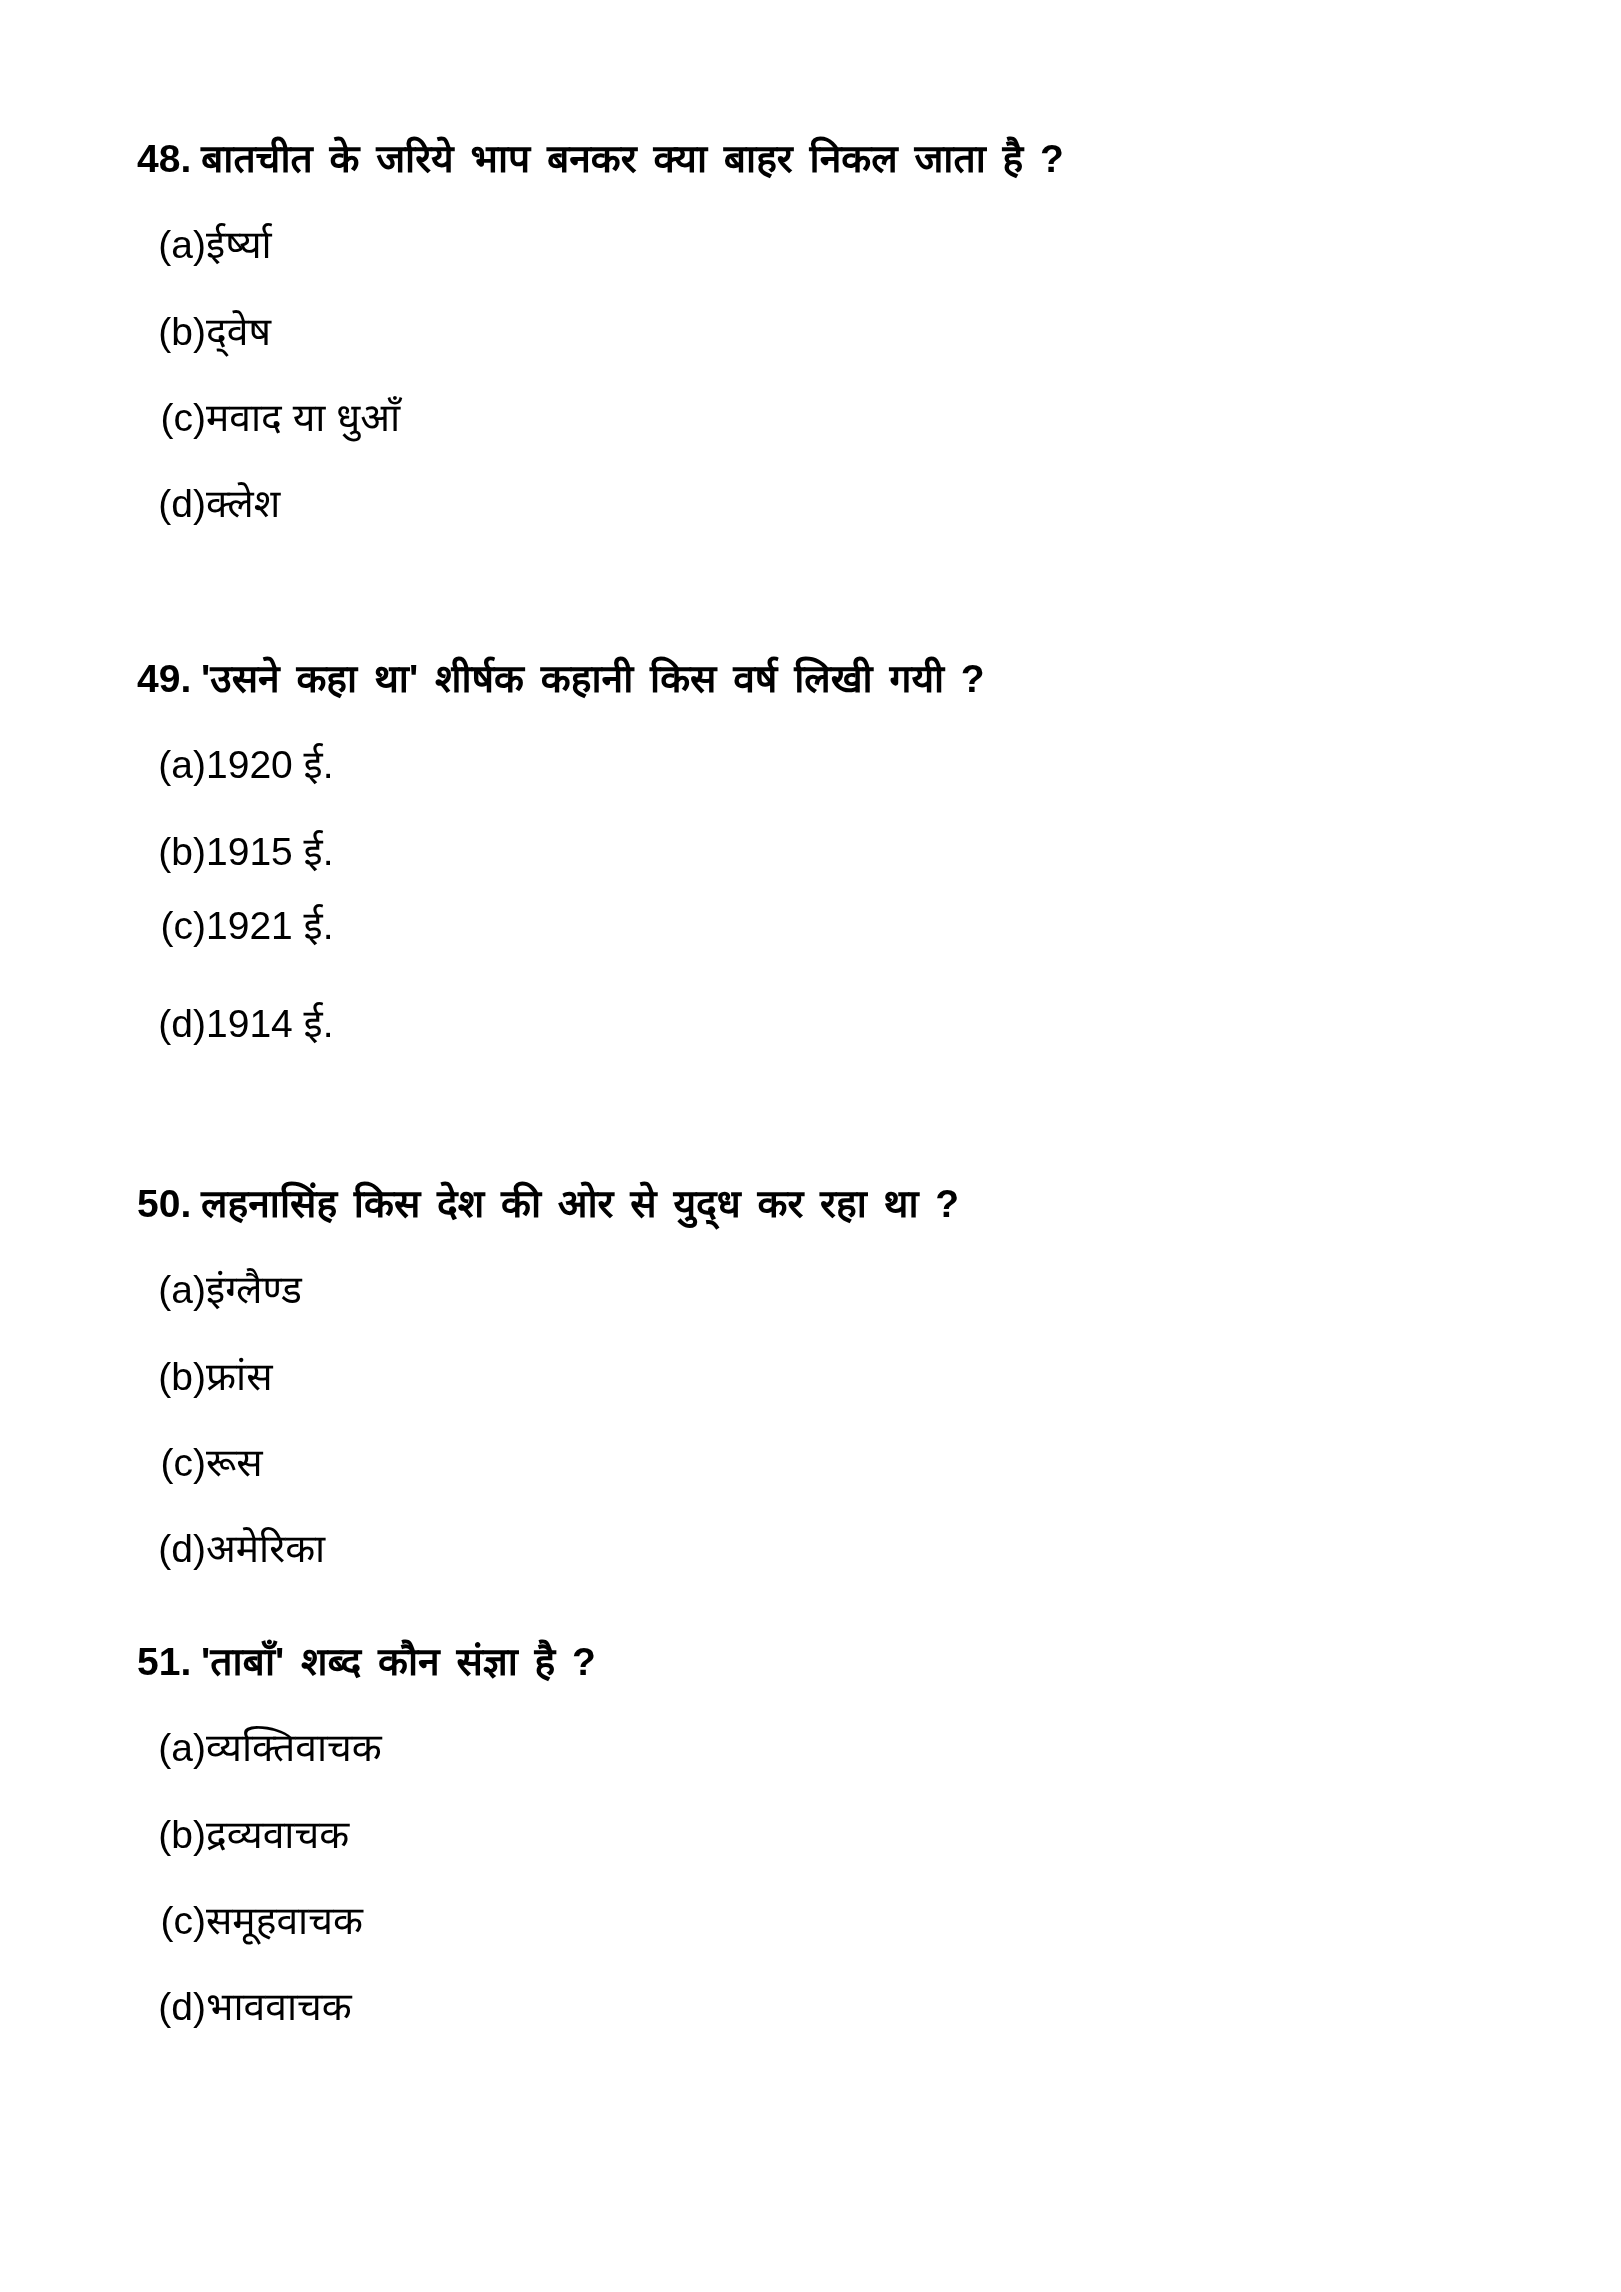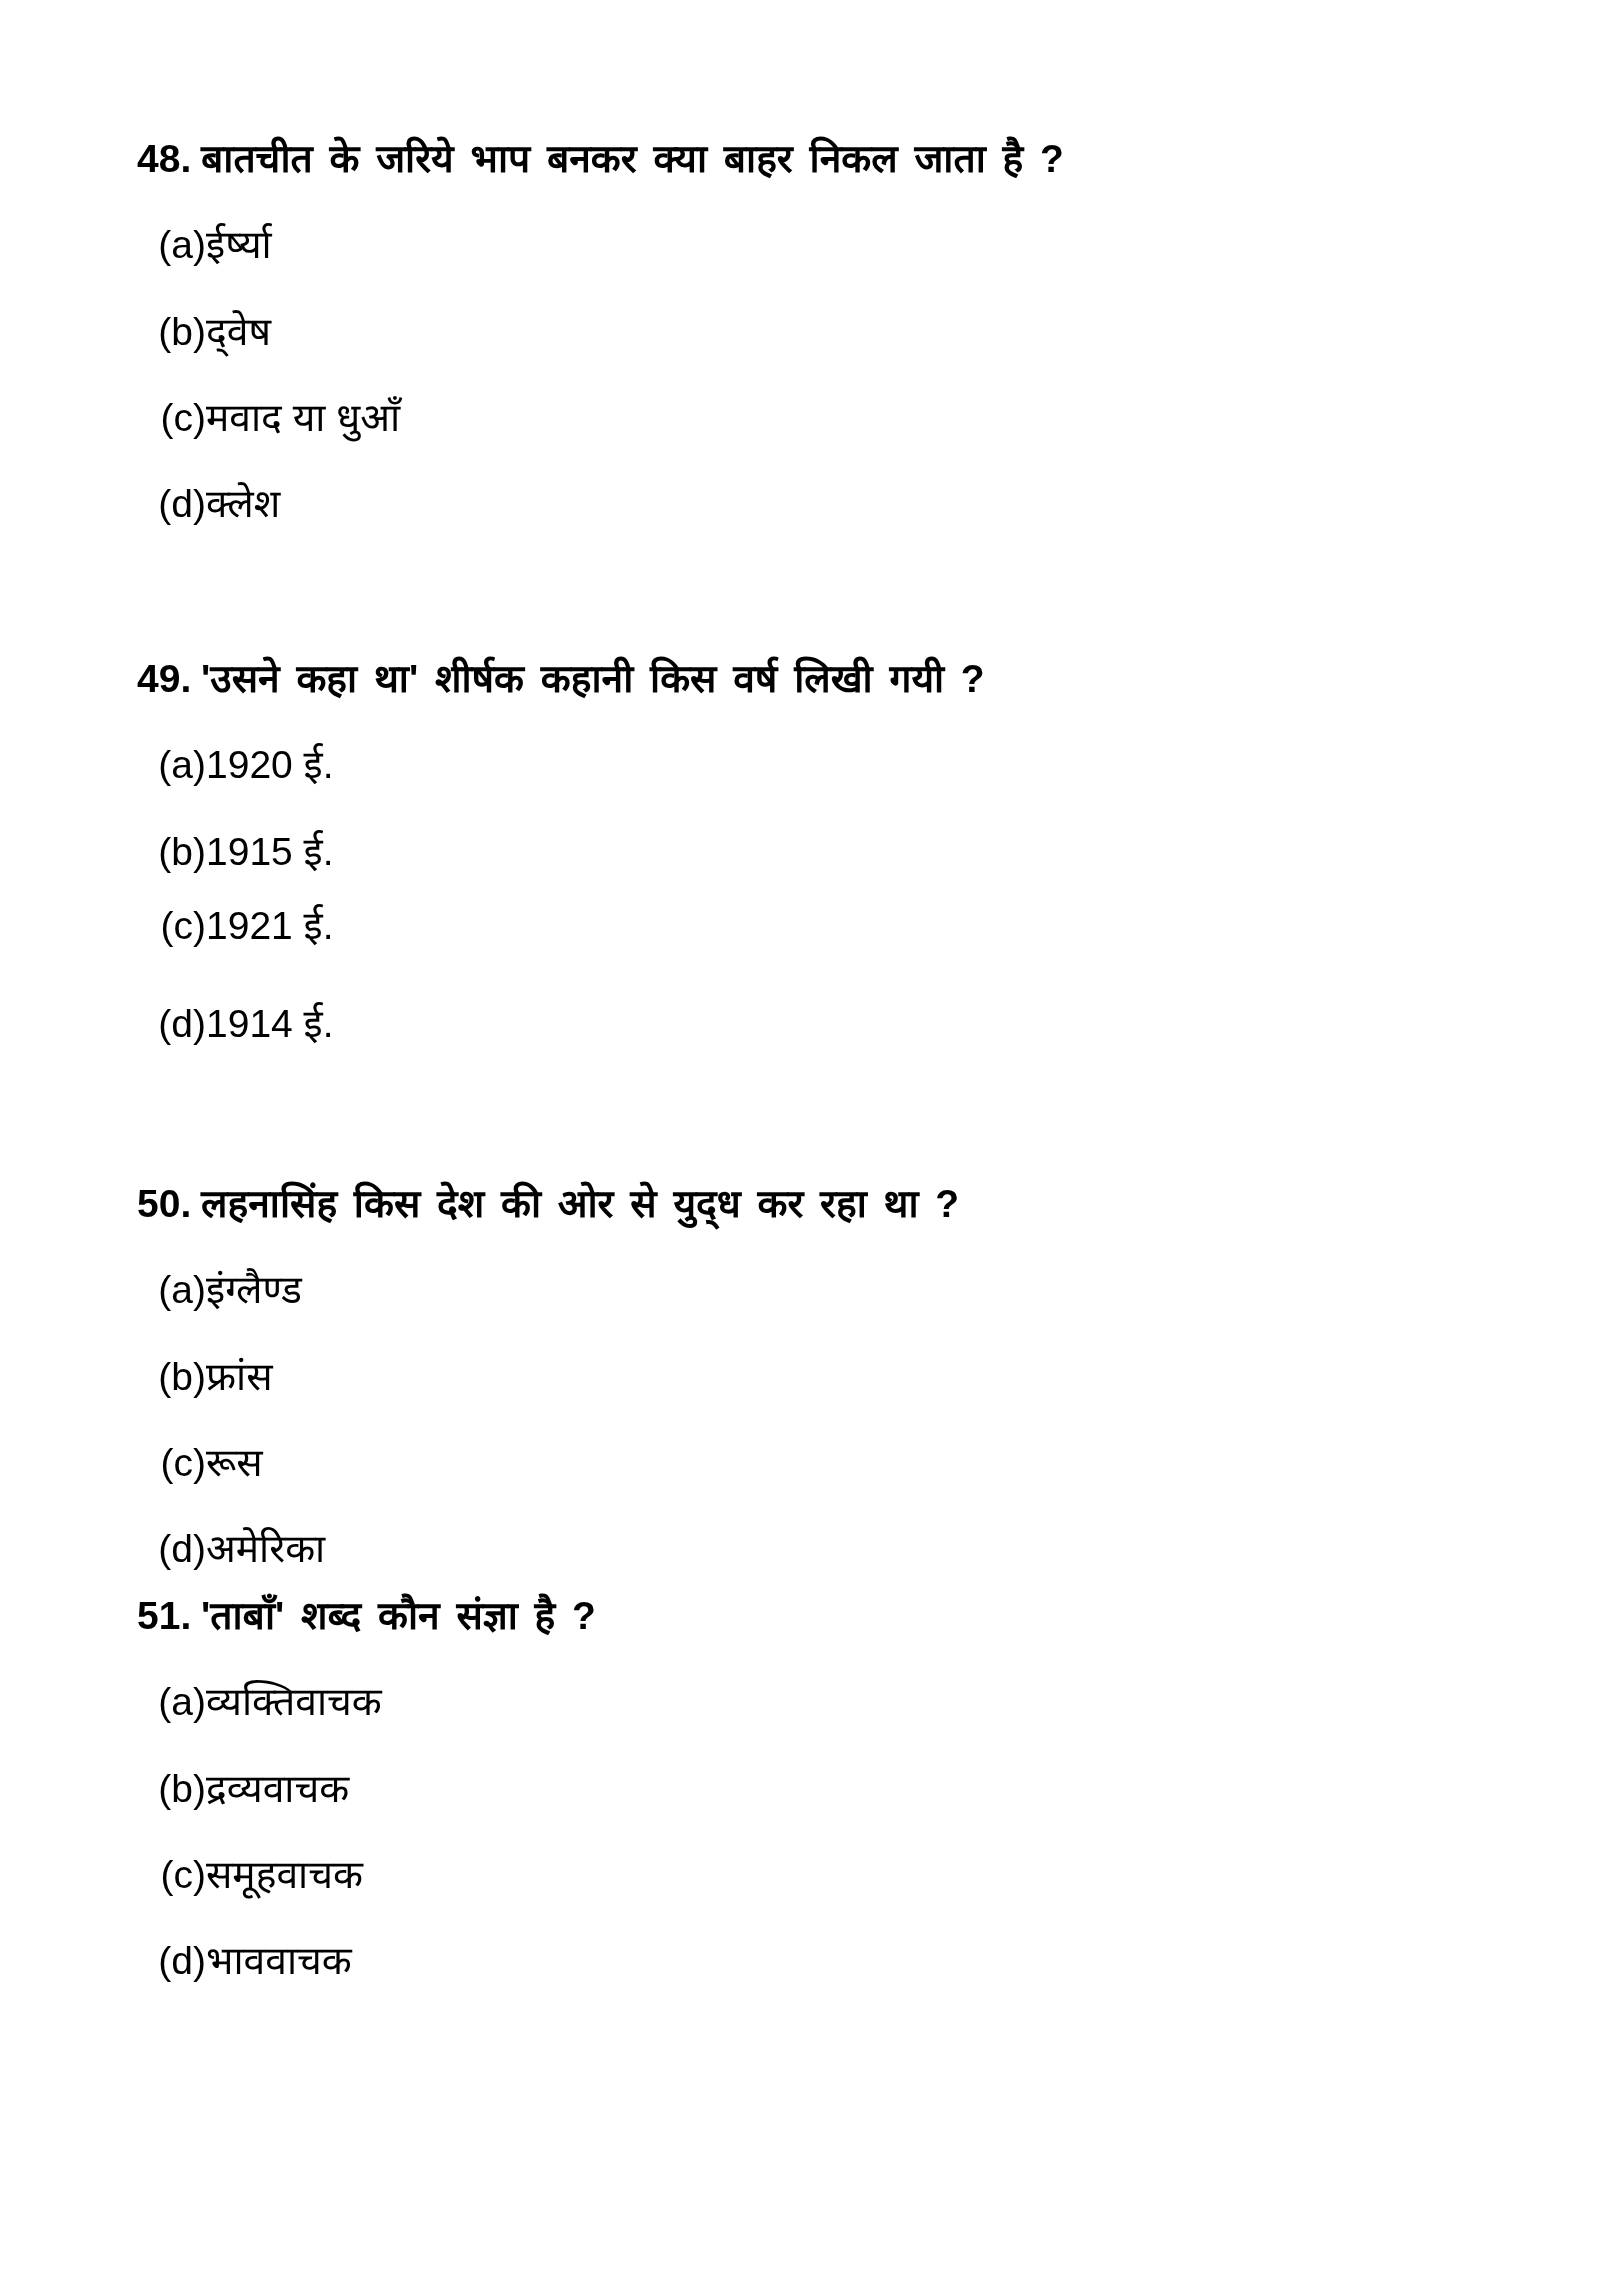--- a/index.html
+++ b/index.html
@@ -108,21 +108,21 @@
       <span class="opt-label">(b)</span><span class="opt-text">फ्रांस</span>
     </div>
     <div class="opt" style="top:259px;">
       <span class="opt-label">(c)</span><span class="opt-text">रूस</span>
     </div>
     <div class="opt" style="top:345px;">
       <span class="opt-label">(d)</span><span class="opt-text">अमेरिका</span>
     </div>
   </div>
 
-  <div class="question" style="top:1592px;">
+  <div class="question" style="top:1638px;">
     <div class="q-line">
       <span class="q-num">51.</span><span>'ताबाँ' शब्द कौन संज्ञा है  ?</span>
     </div>
     <div class="opt" style="top:86px;">
       <span class="opt-label">(a)</span><span class="opt-text">व्यक्तिवाचक</span>
     </div>
     <div class="opt" style="top:173px;">
       <span class="opt-label">(b)</span><span class="opt-text">द्रव्यवाचक</span>
     </div>
     <div class="opt" style="top:259px;">

